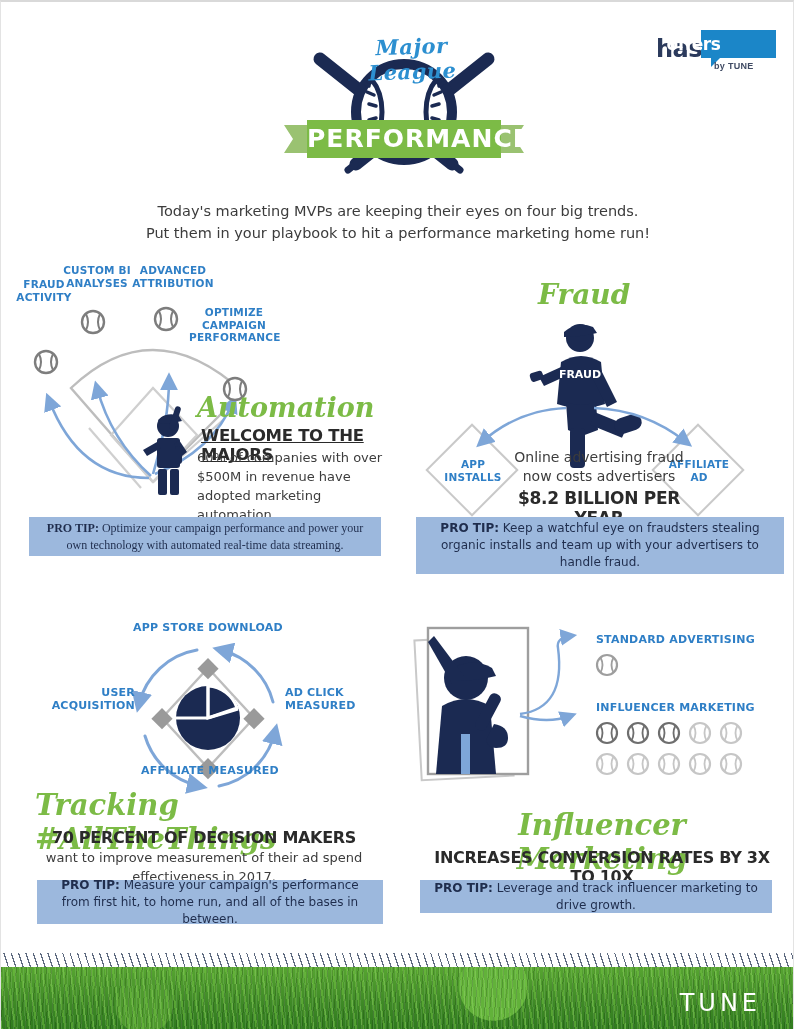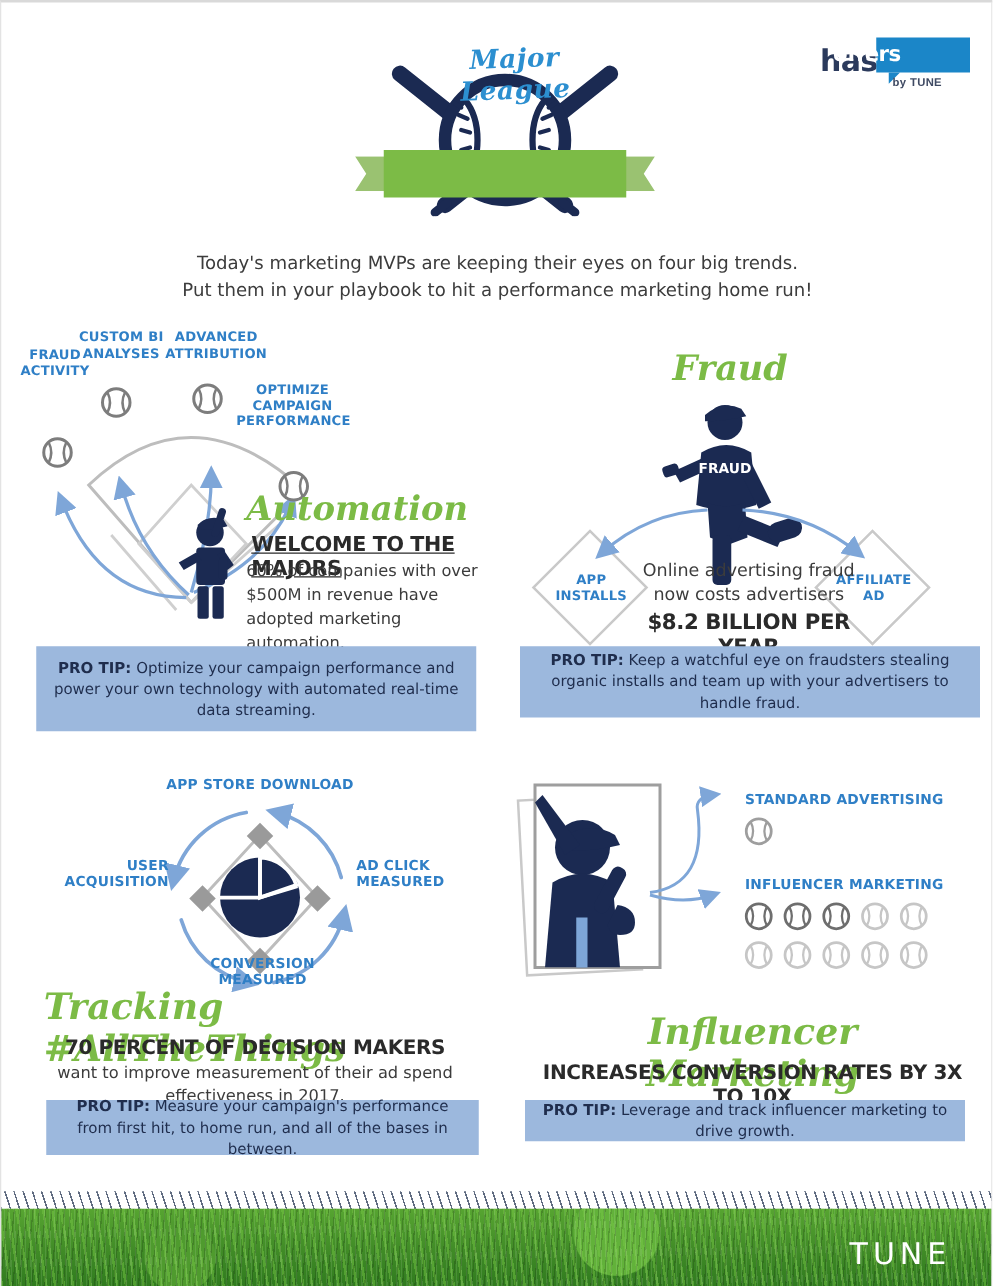--- a/index.html
+++ b/index.html
@@ -60,21 +60,21 @@
   }
   .ribbon-tail-l, .ribbon-tail-r {
     position: absolute; top: 101px; width: 26px; height: 28px; background: #9ac271;
   }
   .ribbon-tail-l { left: 0px; clip-path: polygon(0 0,100% 0,100% 100%,0 100%,9px 50%); }
   .ribbon-tail-r { left: 214px; clip-path: polygon(0 0,100% 0,calc(100% - 9px) 50%,100% 100%,0 100%); }
   .perf-txt {
     position: absolute; left: 23px; top: 96px; width: 194px; height: 38px;
     line-height: 38px; text-align: right; color: #fff;
     font-family: "DejaVu Sans", sans-serif; font-weight: 700;
-    font-size: 25px; letter-spacing: 1px; margin-top: 44px;
+    font-size: 25px; letter-spacing: 1px;
   }
 
   
   #intro {
     position: absolute; left: 97px; top: 198px; width: 600px;
     text-align: center; color: #3c3c3c;
     font-family: "DejaVu Sans", sans-serif;
     font-size: 14.5px; line-height: 22px;
   }
 
@@ -247,21 +247,21 @@
 
     <div class="blue-label" style="left:6px; top:8px; width:74px;">FRAUD ACTIVITY</div>
     <div class="blue-label" style="left:50px; top:-6px; width:92px;">CUSTOM BI ANALYSES</div>
     <div class="blue-label" style="left:125px; top:-6px; width:94px;">ADVANCED ATTRIBUTION</div>
     <div class="blue-label" style="left:188px; top:36px; width:90px;">OPTIMIZE CAMPAIGN PERFORMANCE</div>
 
     <div class="script-title" style="position:absolute;left:196px;top:122px;font-size:27px;">Automation</div>
     <div class="headline" style="position:absolute;left:200px;top:156px;font-size:16.5px;text-decoration:underline;">WELCOME TO THE MAJORS</div>
     <div class="body-txt" style="position:absolute;left:196px;top:178px;width:192px;">60% of companies with over $500M in revenue have adopted marketing automation.</div>
 
-    <div class="protip" style="left:28px; top:247px; width:352px; height:68px;">
+    <div class="protip" style="left:28px; top:247px; width:352px; height:39px;font-family:Liberation Serif, serif;">
       <div>
         <b>PRO TIP:</b><span> Optimize your campaign performance and power your own technology with automated real-time data streaming.</span>
       </div>
     </div>
   </div>
 
   <div class="quad" id="q-fraud">
     <div class="script-title" style="position:absolute;left:140px;top:8px;font-size:28px;">Fraud</div>
 
     <svg width="397" height="230" style="position:absolute;left:0;top:40px">
@@ -338,21 +338,21 @@
       </g>
       <defs>
         <marker id="ah3" markerWidth="7" markerHeight="7" refX="4" refY="3.5" orient="auto">
           <path d="M0,0 L7,3.5 L0,7 z" fill="#7ea6d8"></path>
         </marker>
       </defs>
     </svg>
 
     <div class="blue-label" style="left:132px; top:20px; width:150px; font-size:11px;">APP STORE DOWNLOAD</div>
     <div class="blue-label" style="left:284px; top:85px; width:86px; font-size:11px; text-align:left;">AD CLICK MEASURED</div>
-    <div class="blue-label" style="left:134px; top:163px; width:150px; font-size:11px;">CONVERSION MEASURED</div>
+    <div class="blue-label" style="left:134px; top:163px; width:150px; font-size:11px;">AFFILIATE MEASURED</div>
     <div class="blue-label" style="left:42px; top:85px; width:92px; font-size:11px; text-align:right;">USER ACQUISITION</div>
 
     <div class="script-title" style="position:absolute;left:34px;top:186px;font-size:29px;">Tracking #AllTheThings</div>
     <div style="position:absolute;left:38px;top:226px;width:330px;text-align:center;">
       <span class="headline" style="font-size:16px;">70 PERCENT OF DECISION MAKERS</span><span class="body-txt" style="font-size:13px;"> want to improve measurement of their ad spend effectiveness in 2017.</span>
     </div>
 
     <div class="protip" style="left:36px; top:278px; width:346px; height:44px;">
       <div>
         <b>PRO TIP:</b><span> Measure your campaign's performance from first hit, to home run, and all of the bases in between.</span>

